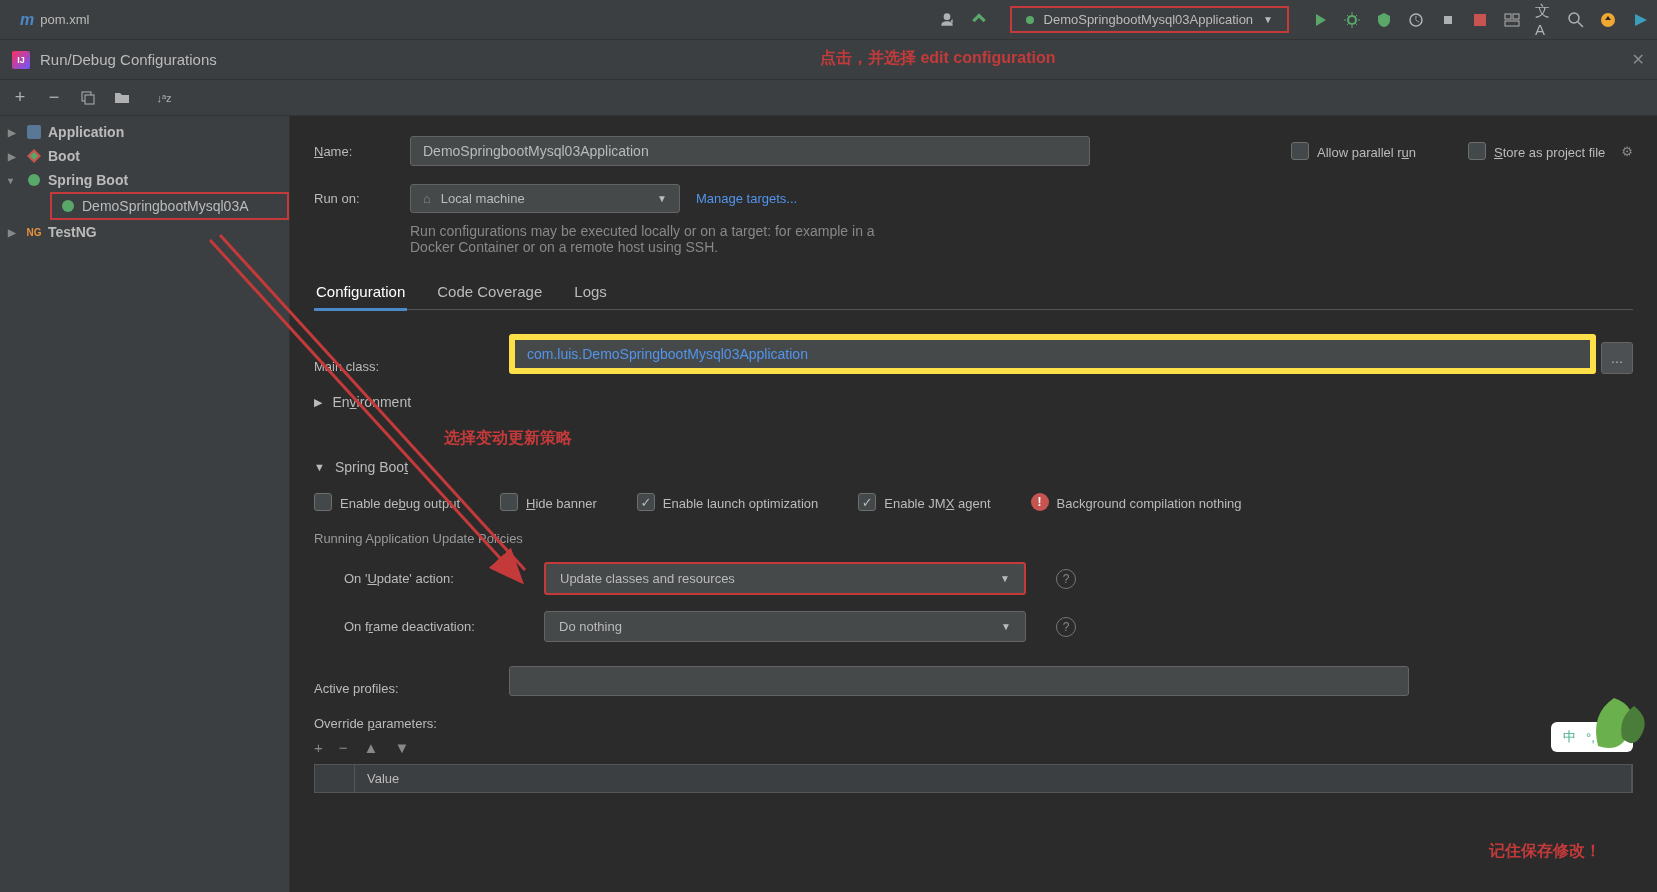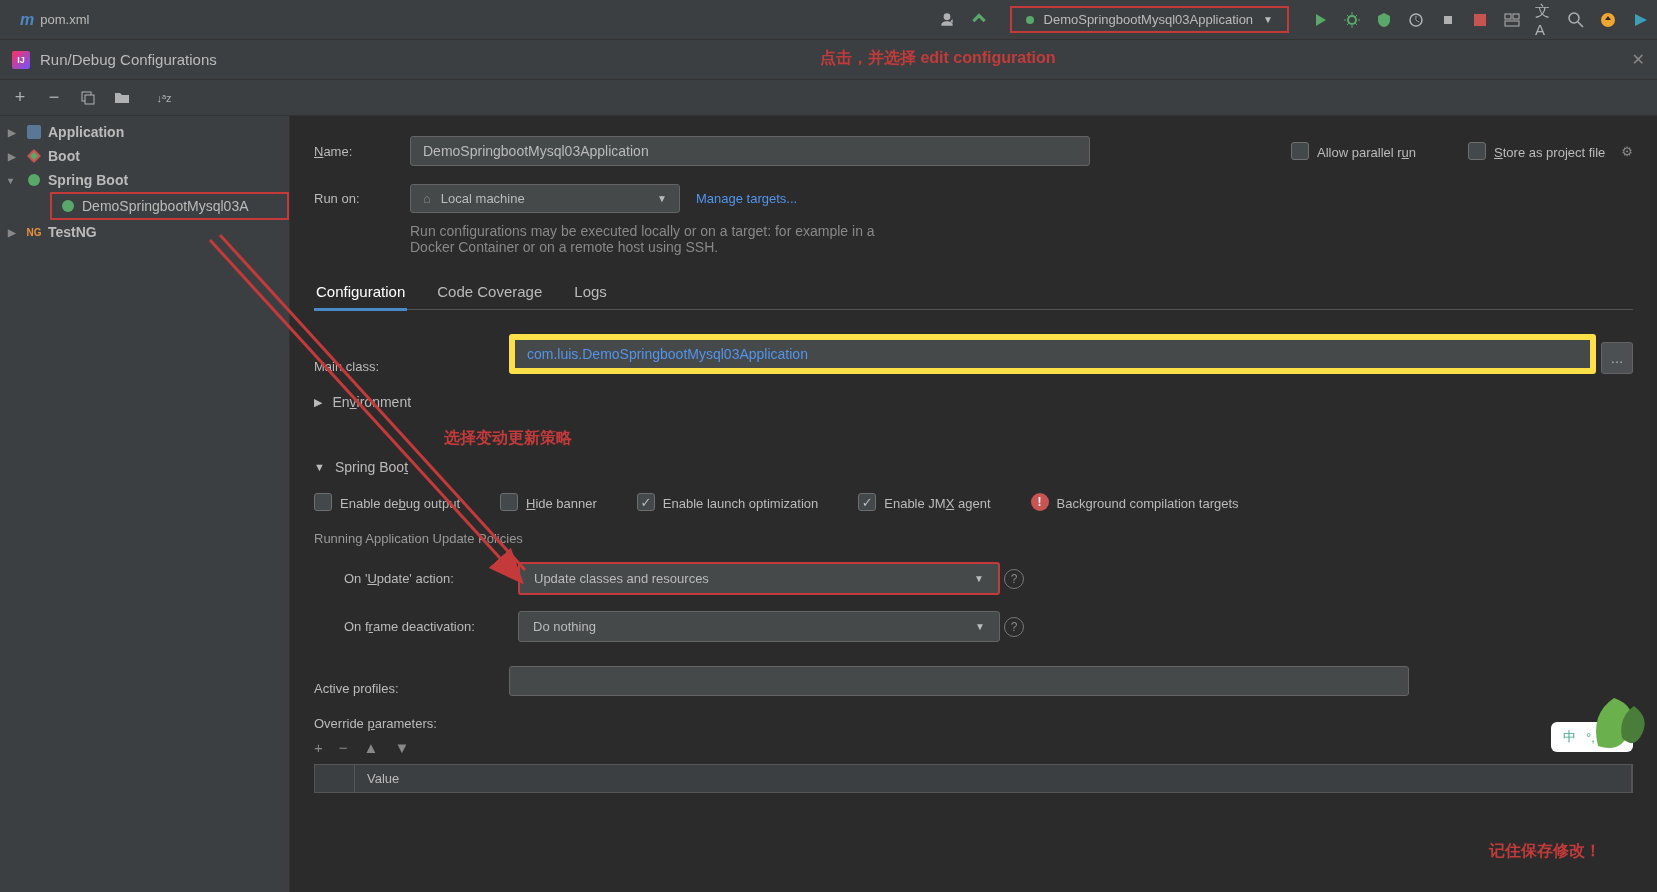--- a/index.html
+++ b/index.html
@@ -235,21 +235,21 @@
 }
 .subsection-title {
   color: #999;
   margin: 16px 0;
 }
 .subfield-row {
   display: flex;
   align-items: center;
   margin-bottom: 16px;
   margin-left: 30px;
-  gap: 4px;
+  gap: 30px;
 }
 .subfield-label { width: 170px; }
 .dropdown-wide {
   background: #45494a;
   border: 1px solid #646464;
   padding: 7px 14px;
   border-radius: 3px;
   display: flex;
   align-items: center;
   width: 482px;
@@ -541,21 +541,21 @@
       <div class="checkbox-row">
         <div class="checkbox checked"></div>
         <span>Enable launch optimization</span>
       </div>
       <div class="checkbox-row">
         <div class="checkbox checked"></div>
         <span>Enable JM<span class="underline">X</span> agent</span>
       </div>
       <div class="checkbox-row">
         <div class="info-badge">!</div>
-        <span>Background compilation targets</span>
+        <span>Background compilation nothing</span>
       </div>
     </div>
 
     <div class="subsection-title">Running Application Update Policies</div>
 
     <div class="subfield-row">
       <span class="subfield-label">On '<span class="underline">U</span>pdate' action:</span>
       <div class="dropdown-wide highlighted">
         <span>Update classes and resources</span>
         <span class="arrow">▼</span>

